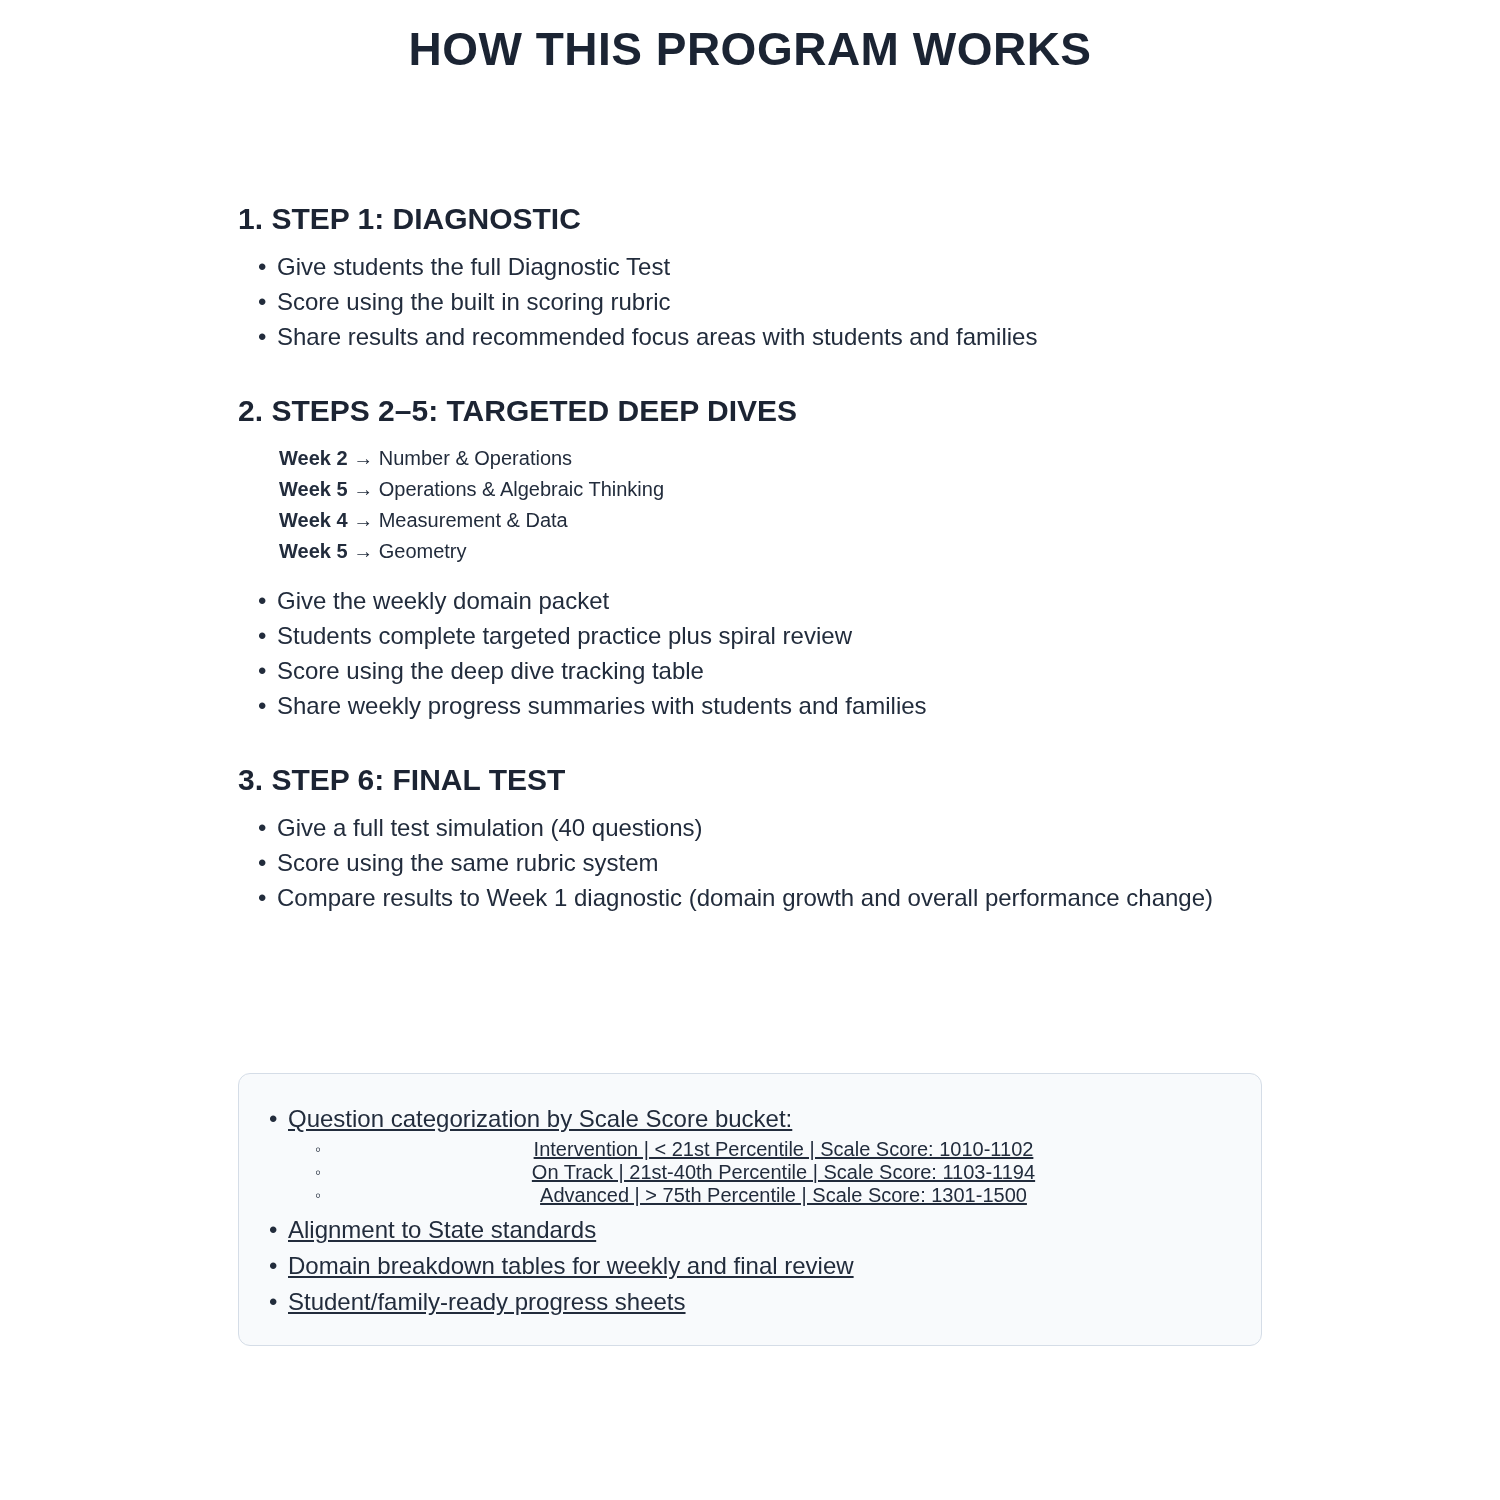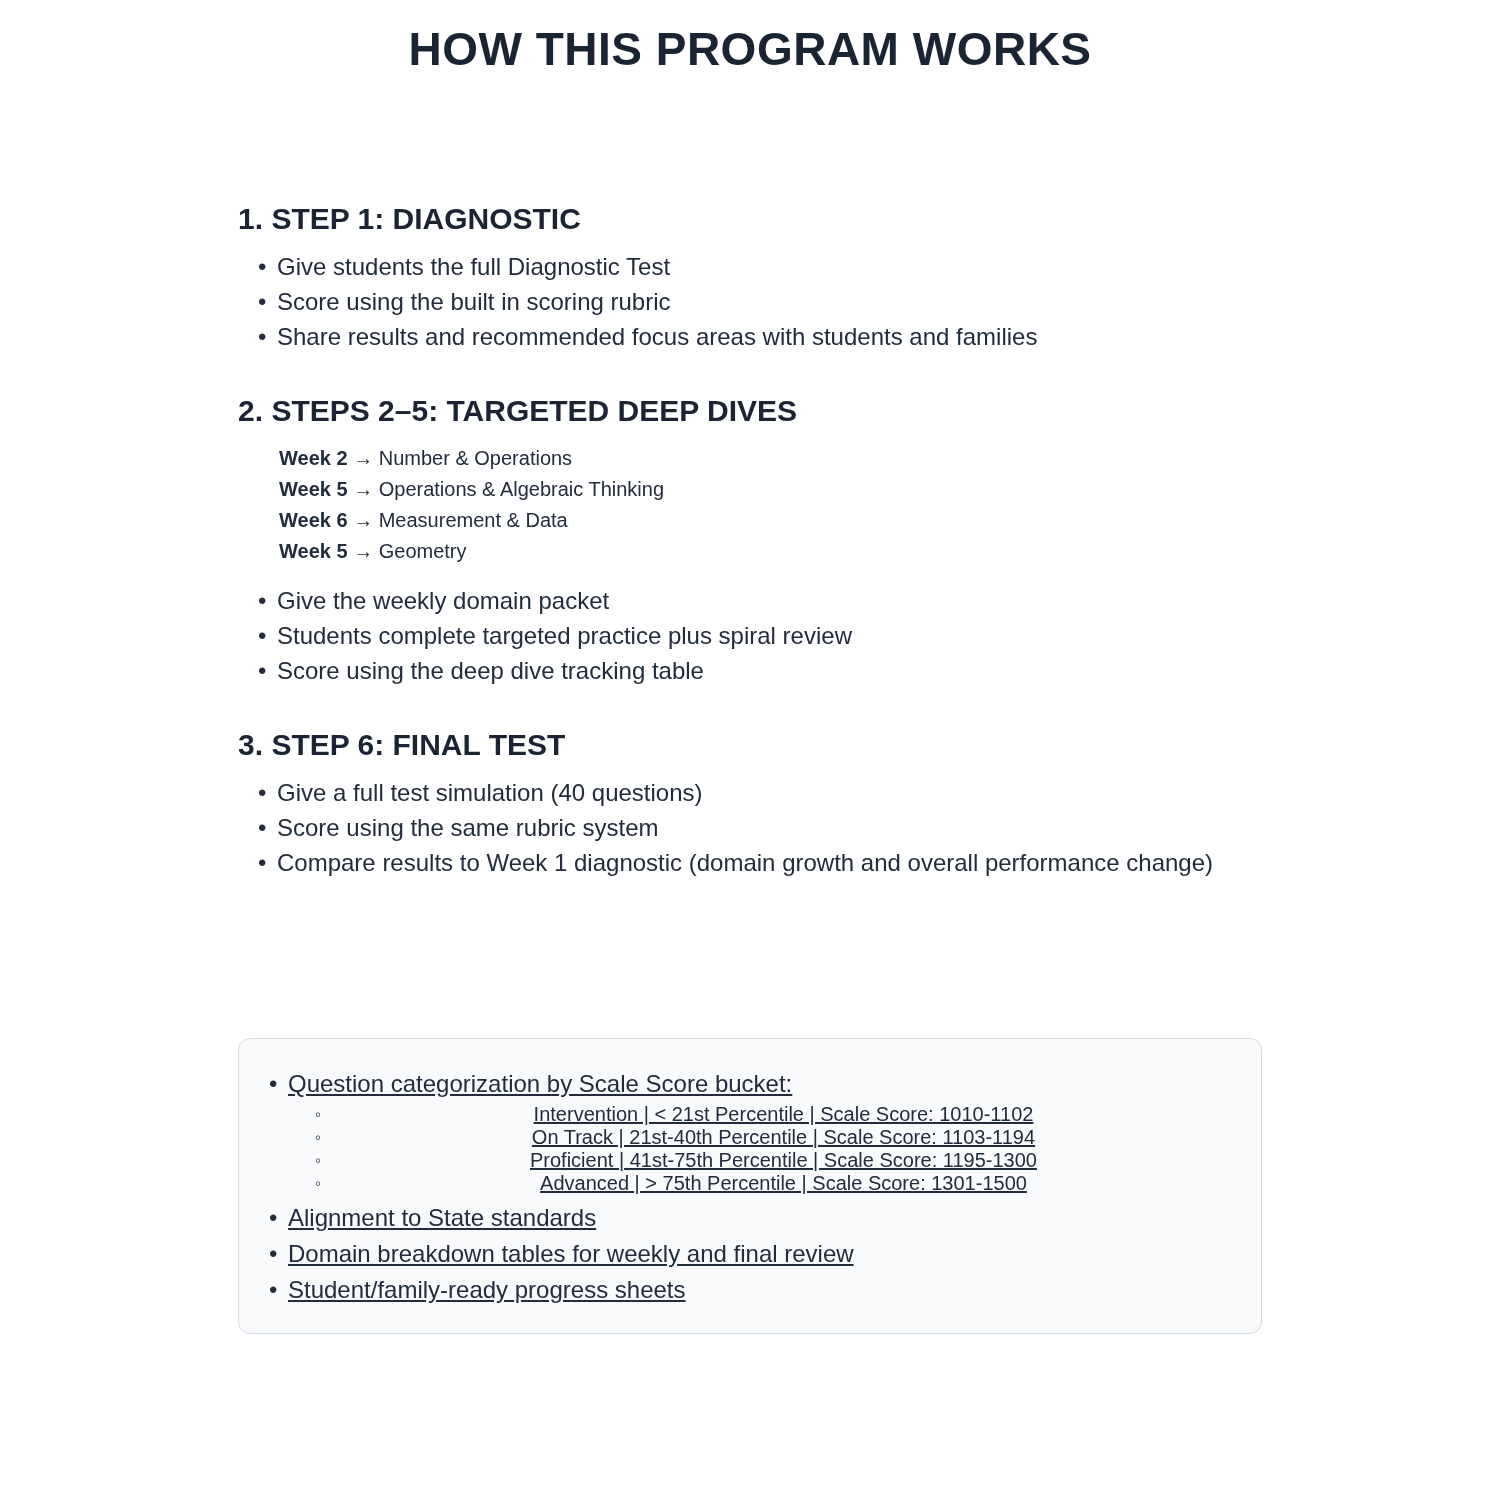--- a/index.html
+++ b/index.html
@@ -134,53 +134,53 @@
       <h2 class="section-heading"><span>2.</span>
         <span>STEPS 2–5: TARGETED DEEP DIVES</span></h2>
 
       <div class="weeks">
         <div class="week-line"><span class="week-label">Week 2</span>
           <span>→</span>
           <span>Number &amp; Operations</span></div>
         <div class="week-line"><span class="week-label">Week 5</span>
           <span>→</span>
           <span>Operations &amp; Algebraic Thinking</span></div>
-        <div class="week-line"><span class="week-label">Week 6</span>
+        <div class="week-line"><span class="week-label">Week 4</span>
           <span>→</span>
           <span>Measurement &amp; Data</span></div>
         <div class="week-line"><span class="week-label">Week 5</span>
           <span>→</span>
           <span>Geometry</span></div>
       </div>
 
       <ul class="bullets" style="margin-top:16px">
         <li>Give the weekly domain packet</li>
         <li>Students complete targeted practice plus spiral review</li>
         <li>Score using the deep dive tracking table</li>
+        <li>Share weekly progress summaries with students and families</li>
       </ul>
     </section>
 
     <section class="step-section">
       <h2 class="section-heading"><span>3.</span>
         <span>STEP 6: FINAL TEST</span></h2>
       <ul class="bullets">
         <li>Give a full test simulation (40 questions)</li>
         <li>Score using the same rubric system</li>
         <li>Compare results to Week 1 diagnostic (domain growth and overall performance change)</li>
       </ul>
     </section>
 
     <div class="tracking-box">
       <ul class="bullets">
         <li>
           <span>Question categorization by Scale Score bucket:</span>
           <ul class="sub-bullets">
             <li>Intervention | &lt; 21st Percentile | Scale Score: 1010-1102</li>
             <li>On Track | 21st-40th Percentile | Scale Score: 1103-1194</li>
-            <li>Proficient | 41st-75th Percentile | Scale Score: 1195-1300</li>
             <li>Advanced | &gt; 75th Percentile | Scale Score: 1301-1500</li>
           </ul>
         </li>
         <li>Alignment to State standards</li>
         <li>Domain breakdown tables for weekly and final review</li>
         <li>Student/family-ready progress sheets</li>
       </ul>
     </div>
 
   </div>

